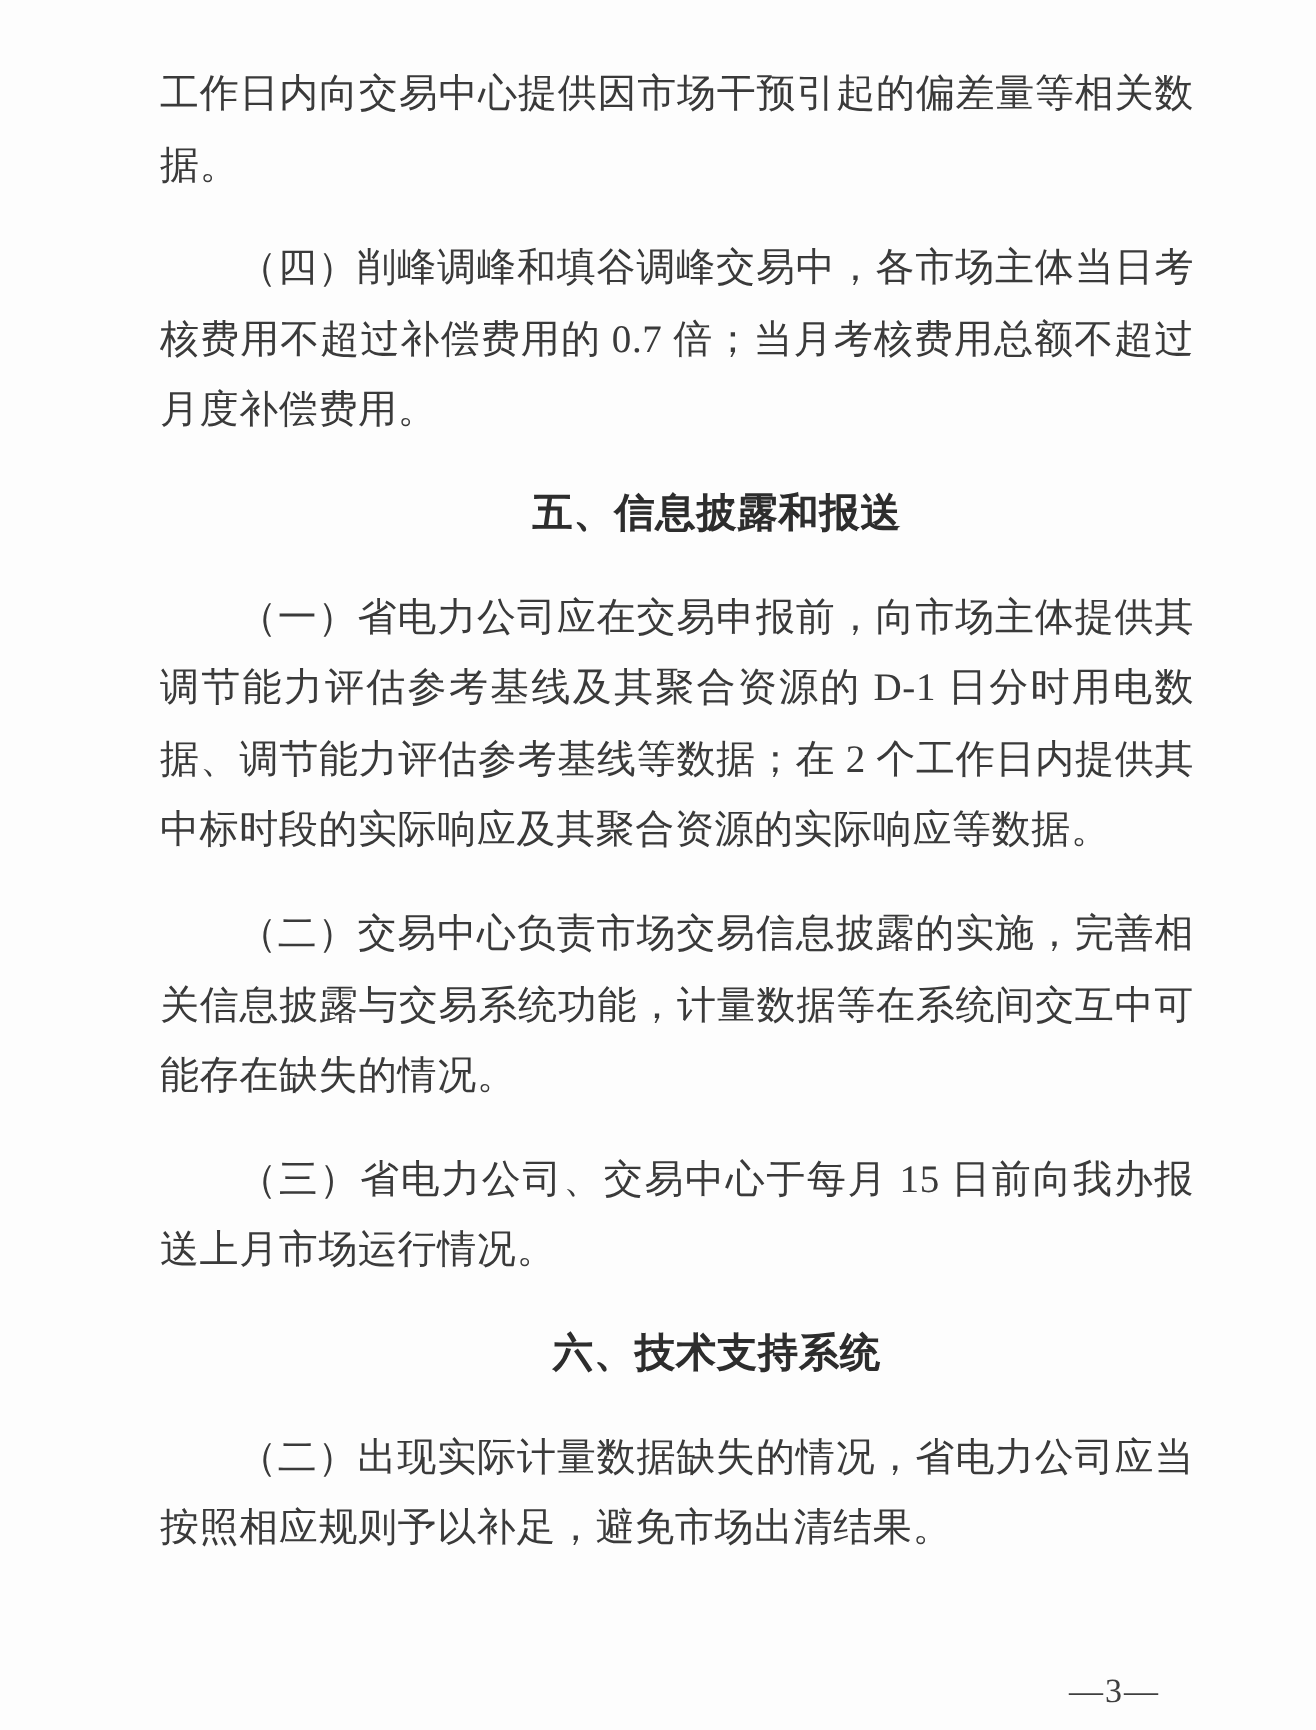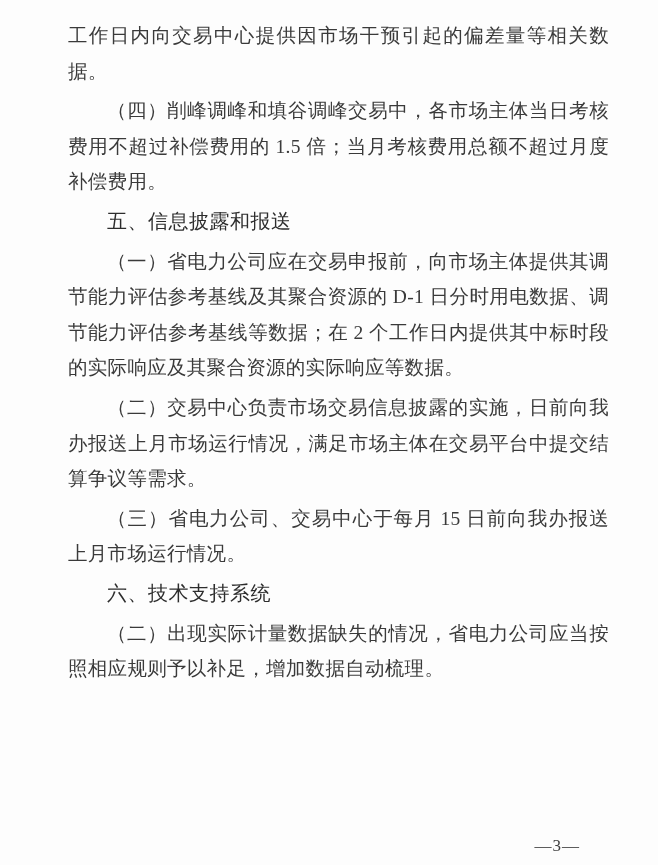--- a/index.html
+++ b/index.html
@@ -24,59 +24,59 @@
     left: 64px;
     right: 45px;
     top: 14px;
     color: #3a3a3a;
     font-size: 19.5px;
     line-height: 35.6px;
     text-align: justify;
     text-justify: inter-ideograph;
   }
   .doc-paragraph {
-    margin: 4px;
+    margin: 16px;
     letter-spacing: 0.3px;
   }
   .doc-paragraph.indent {
     text-indent: 2em;
   }
   .doc-paragraph.no-indent {
     text-indent: 0;
   }
   .doc-heading {
-    margin: 3px;
+    margin: 16px;
     font-family: "Liberation Sans", "DejaVu Sans", sans-serif;
-    font-weight: 400;
+    font-weight: 700;
     font-size: 20px;
     line-height: 35.6px;
     color: #2d2d2d;
     text-indent: 2em;
     letter-spacing: 0.5px;
-    text-align: left;
+    text-align: center;
   }
   .page-number {
     position: absolute;
     right: 78px;
     bottom: 9px;
     font-size: 17px;
     line-height: 20px;
     color: #3f3f3f;
     letter-spacing: 1px;
     font-family: "Liberation Serif", "DejaVu Serif", serif;
   }
 </style>
 </head>
 <body>
 
 <div class="page">
   <div class="doc-content">
       <p class="doc-paragraph no-indent">工作日内向交易中心提供因市场干预引起的偏差量等相关数据。</p>
-      <p class="doc-paragraph indent">（四）削峰调峰和填谷调峰交易中，各市场主体当日考核费用不超过补偿费用的 1.5 倍；当月考核费用总额不超过月度补偿费用。</p>
+      <p class="doc-paragraph indent">（四）削峰调峰和填谷调峰交易中，各市场主体当日考核费用不超过补偿费用的 0.7 倍；当月考核费用总额不超过月度补偿费用。</p>
       <h2 class="doc-heading">五、信息披露和报送</h2>
       <p class="doc-paragraph indent">（一）省电力公司应在交易申报前，向市场主体提供其调节能力评估参考基线及其聚合资源的 D-1 日分时用电数据、调节能力评估参考基线等数据；在 2 个工作日内提供其中标时段的实际响应及其聚合资源的实际响应等数据。</p>
-      <p class="doc-paragraph indent">（二）交易中心负责市场交易信息披露的实施，日前向我办报送上月市场运行情况，满足市场主体在交易平台中提交结算争议等需求。</p>
+      <p class="doc-paragraph indent">（二）交易中心负责市场交易信息披露的实施，完善相关信息披露与交易系统功能，计量数据等在系统间交互中可能存在缺失的情况。</p>
       <p class="doc-paragraph indent">（三）省电力公司、交易中心于每月 15 日前向我办报送上月市场运行情况。</p>
       <h2 class="doc-heading">六、技术支持系统</h2>
-      <p class="doc-paragraph indent">（二）出现实际计量数据缺失的情况，省电力公司应当按照相应规则予以补足，增加数据自动梳理。</p>
+      <p class="doc-paragraph indent">（二）出现实际计量数据缺失的情况，省电力公司应当按照相应规则予以补足，避免市场出清结果。</p>
     </div>
   <div class="page-number">—3—</div>
 </div>
 
 </body></html>

